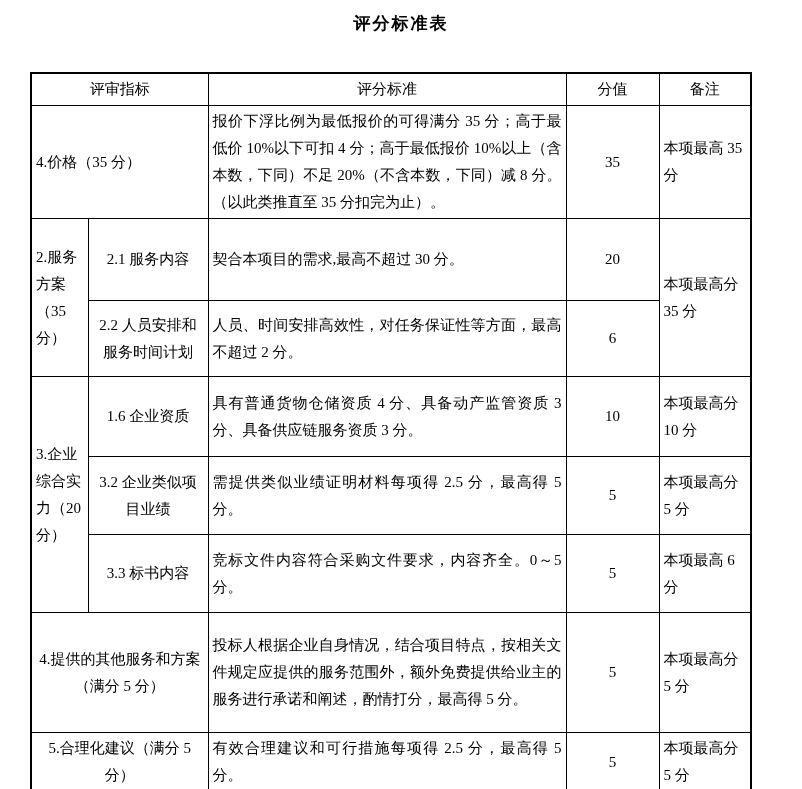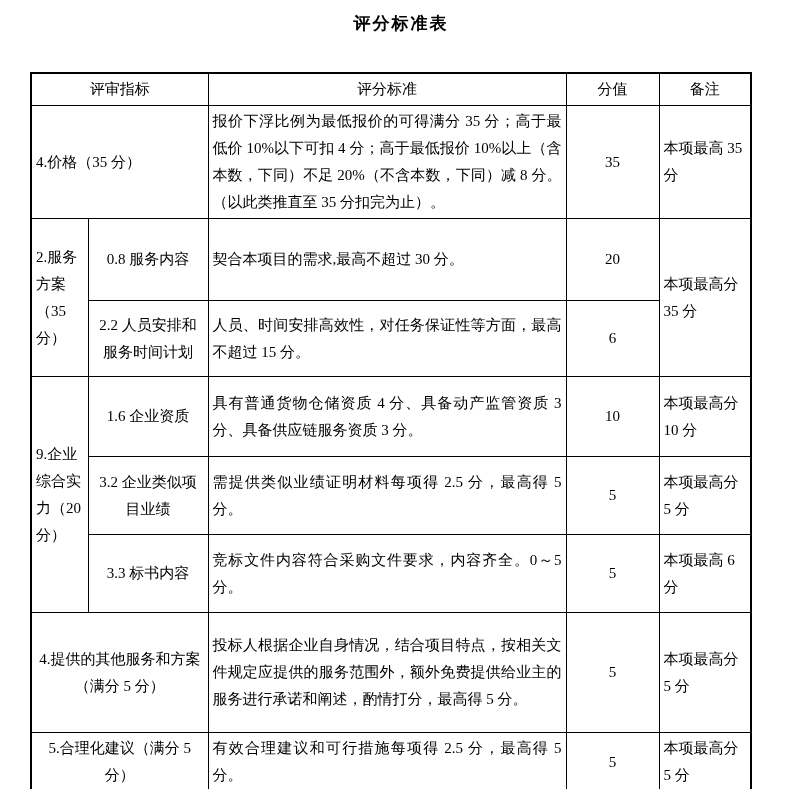--- a/index.html
+++ b/index.html
@@ -117,34 +117,34 @@
 
     <tr class="r-1">
       <td class="c-indicator" colspan="2">4.价格（35 分）</td>
       <td class="c-standard">报价下浮比例为最低报价的可得满分 35 分；高于最低价 10%以下可扣 4 分；高于最低报价 10%以上（含本数，下同）不足 20%（不含本数，下同）减 8 分。（以此类推直至 35 分扣完为止）。</td>
       <td class="c-score">35</td>
       <td class="c-remark">本项最高 35 分</td>
     </tr>
 
     <tr class="r-2-1">
       <td class="c-group" rowspan="2">2.服务方案（35 分）</td>
-      <td class="c-sub">0.8 服务内容</td>
+      <td class="c-sub">2.1 服务内容</td>
       <td class="c-standard">契合本项目的需求,最高不超过 30 分。</td>
       <td class="c-score">20</td>
       <td class="c-remark" rowspan="2">本项最高分 35 分</td>
     </tr>
 
     <tr class="r-2-2">
       <td class="c-sub">2.2 人员安排和服务时间计划</td>
-      <td class="c-standard">人员、时间安排高效性，对任务保证性等方面，最高不超过 15 分。</td>
+      <td class="c-standard">人员、时间安排高效性，对任务保证性等方面，最高不超过 2 分。</td>
       <td class="c-score">6</td>
     </tr>
 
     <tr class="r-3-1">
-      <td class="c-group" rowspan="3">9.企业综合实力（20 分）</td>
+      <td class="c-group" rowspan="3">3.企业综合实力（20 分）</td>
       <td class="c-sub">1.6 企业资质</td>
       <td class="c-standard">具有普通货物仓储资质 4 分、具备动产监管资质 3 分、具备供应链服务资质 3 分。</td>
       <td class="c-score">10</td>
       <td class="c-remark">本项最高分 10 分</td>
     </tr>
 
     <tr class="r-3-2">
       <td class="c-sub">3.2 企业类似项目业绩</td>
       <td class="c-standard">需提供类似业绩证明材料每项得 2.5 分，最高得 5 分。</td>
       <td class="c-score">5</td>

